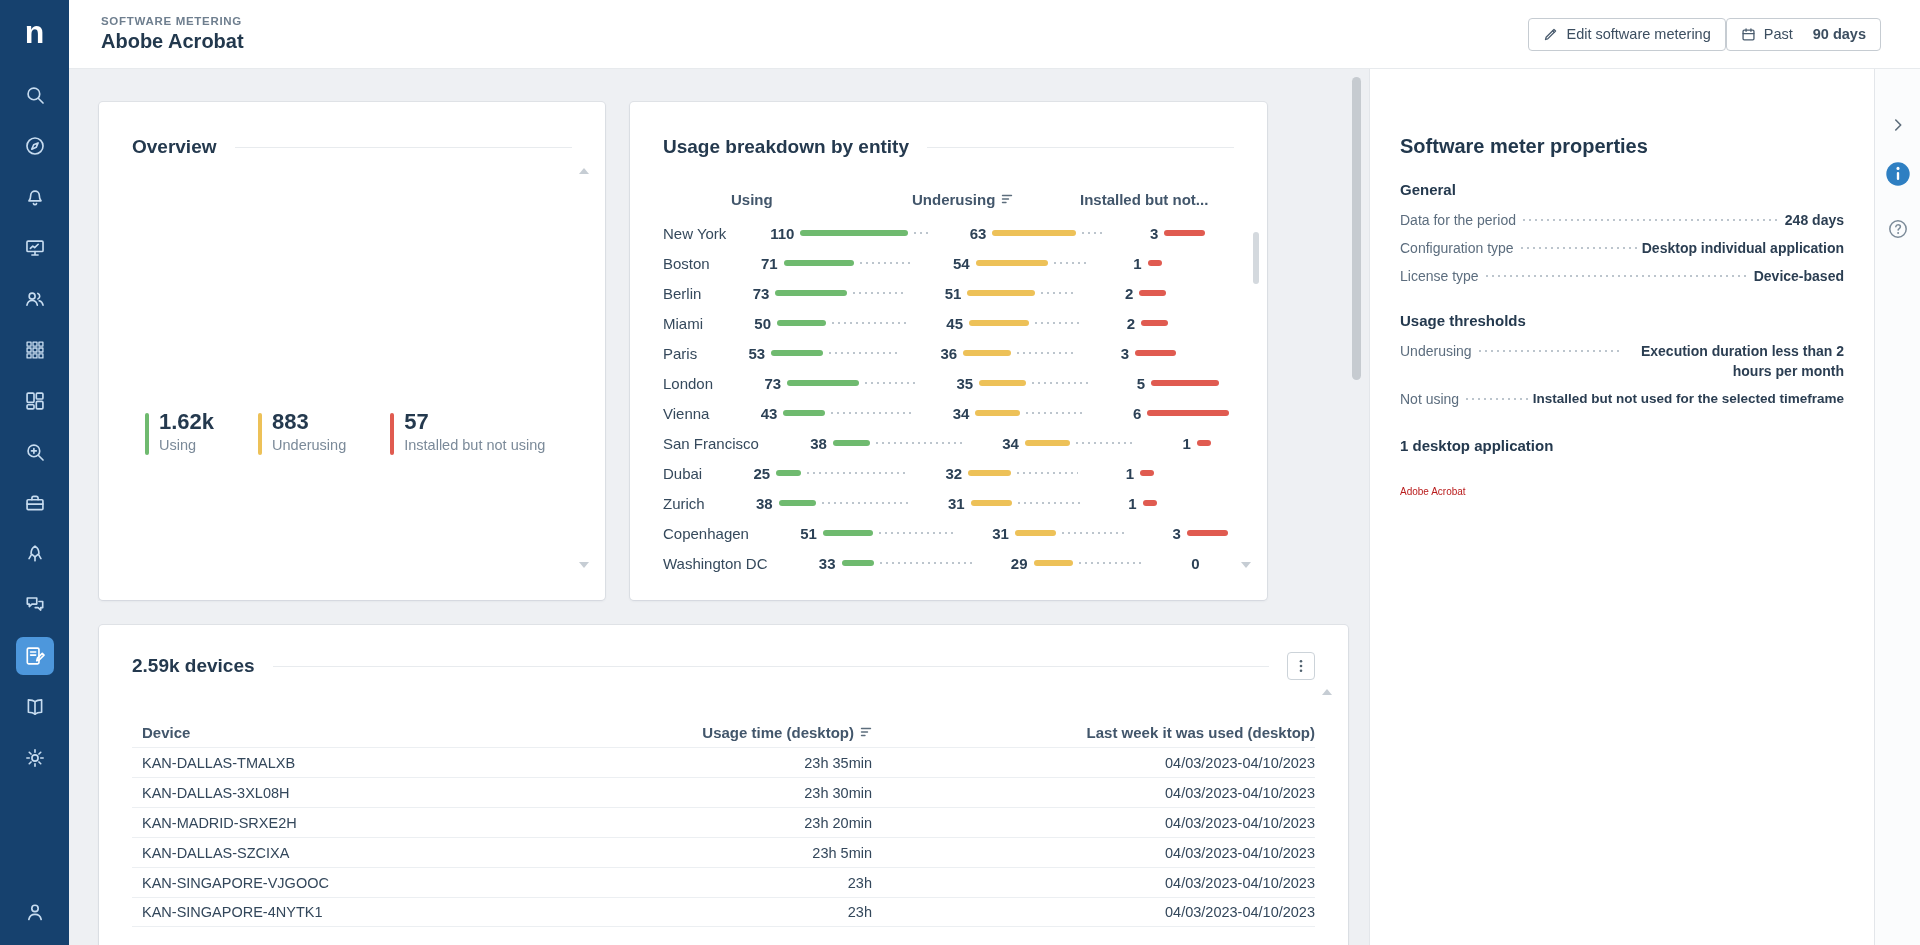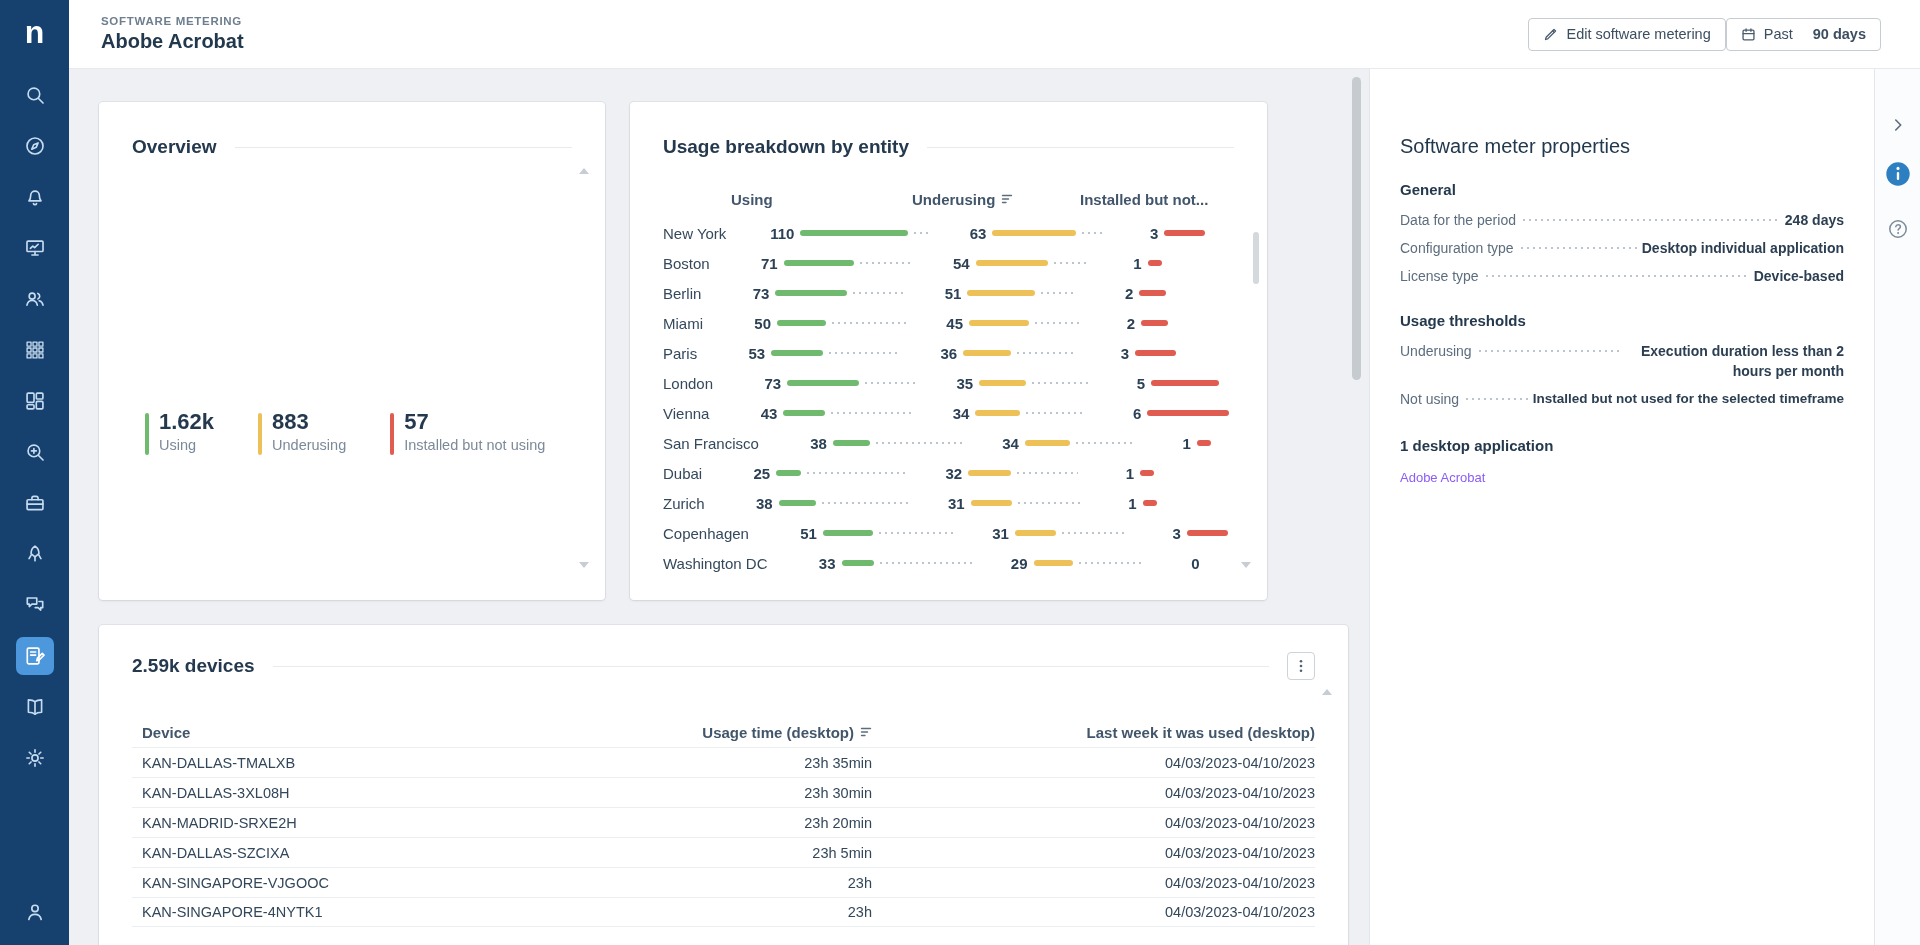--- a/index.html
+++ b/index.html
@@ -91,30 +91,30 @@
   .dev-name{padding-left:10px}
   .dev-usage,.dev-week{text-align:right}
 
   
   .vscroll{position:absolute;left:1352px;top:77px;width:9px;height:303px;background:#c6cbd0;
     border-radius:5px;z-index:9;cursor:pointer}
 
   
   .props{position:absolute;left:1369px;top:69px;width:505px;height:876px;background:#fff;
     border-left:1px solid #e3e6ea;padding:64px 30px 0 30px;overflow:hidden;z-index:6}
-  .props h2{font-size:20px;font-weight:400;color:#22384d;line-height:26px}
+  .props h2{font-size:20px;font-weight:700;color:#22384d;line-height:26px}
   .prop-sec-h{font-size:15px;font-weight:700;color:#24394e;margin:22px 0 8px}
   .prop-row{display:flex;align-items:flex-start;padding:4px 0;font-size:14px}
   .prop-row .dots{margin-top:9px;margin-left:5px;margin-right:5px}
   .prop-label{color:#5c6d7e;flex:none;line-height:20px}
   .prop-value{font-weight:700;color:#2b3e52;text-align:right;flex:none;max-width:330px;line-height:20px}
   .prop-value.narrow{max-width:220px}
   .prop-value.nowrap{white-space:nowrap;font-size:13.5px}
   .prop-apps-h{font-size:15px;font-weight:700;color:#24394e;margin-top:24px}
-  .prop-link{display:inline-block;margin-top:16px;color:#8b5cf6;font-size:13px;text-decoration:none;cursor:pointer}
+  .prop-link{display:inline-block;margin-top:32px;color:#b91c1c;font-size:10px;text-decoration:none;cursor:pointer}
 
   
   .rail{position:absolute;left:1874px;top:69px;width:46px;height:876px;background:#fbfcfd;
     border-left:1px solid #e3e6ea;z-index:7}
   .rail-btn{position:absolute;left:50%;transform:translateX(-50%);background:none;border:none;cursor:pointer;
     display:flex;align-items:center;justify-content:center}
   .rail-chevron{top:47px}
   .rail-chevron svg{stroke:#5d6d7b;fill:none;stroke-width:1.8;stroke-linecap:round;stroke-linejoin:round}
   .rail-info{top:92px}
   .rail-help{top:150px}

